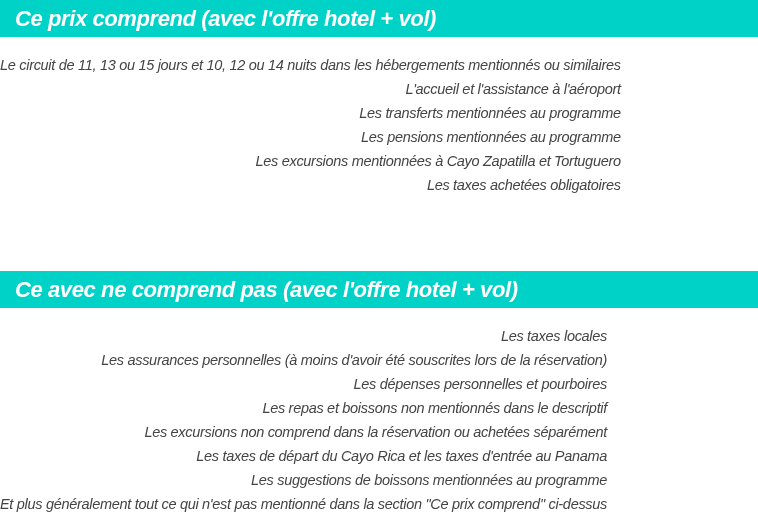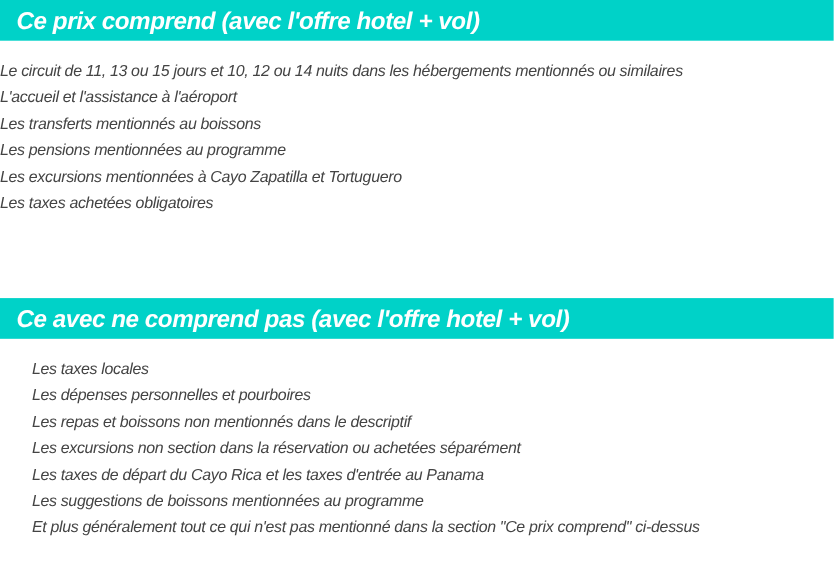--- a/index.html
+++ b/index.html
@@ -33,48 +33,50 @@
     #header-included { top: 0; }
     #header-excluded { top: 271px; }
     .item-list {
       position: absolute;
       left: 0;
       margin: 0;
       padding: 0;
       list-style: none;
     }
     #list-included { top: 53px; }
-    #list-excluded { top: 324px; margin-left: 29px; }
+    #list-excluded { top: 324px; }
     .item-list li {
       height: 24px;
       line-height: 24px;
       font-size: 14.5px;
       font-style: italic;
       color: #444444;
       white-space: nowrap;
       letter-spacing: -0.3px;
+      text-align: right;
     }
   </style>
 </head>
 <body>
 
 <div id="header-included" class="section-header">Ce prix comprend (avec l'offre hotel + vol)</div>
 
 <ul id="list-included" class="item-list">
   <li>Le circuit de 11, 13 ou 15 jours et 10, 12 ou 14 nuits dans les hébergements mentionnés ou similaires</li>
   <li>L'accueil et l'assistance à l'aéroport</li>
-  <li>Les transferts mentionnés au boissons</li>
+  <li>Les transferts mentionnées au programme</li>
   <li>Les pensions mentionnées au programme</li>
   <li>Les excursions mentionnées à Cayo Zapatilla et Tortuguero</li>
   <li>Les taxes achetées obligatoires</li>
 </ul>
 
 <div id="header-excluded" class="section-header">Ce avec ne comprend pas (avec l'offre hotel + vol)</div>
 
 <ul id="list-excluded" class="item-list">
   <li>Les taxes locales</li>
+  <li>Les assurances personnelles (à moins d'avoir été souscrites lors de la réservation)</li>
   <li>Les dépenses personnelles et pourboires</li>
   <li>Les repas et boissons non mentionnés dans le descriptif</li>
-  <li>Les excursions non section dans la réservation ou achetées séparément</li>
+  <li>Les excursions non comprend dans la réservation ou achetées séparément</li>
   <li>Les taxes de départ du Cayo Rica et les taxes d'entrée au Panama</li>
   <li>Les suggestions de boissons mentionnées au programme</li>
   <li>Et plus généralement tout ce qui n'est pas mentionné dans la section "Ce prix comprend" ci-dessus</li>
 </ul>
 
 </body></html>

